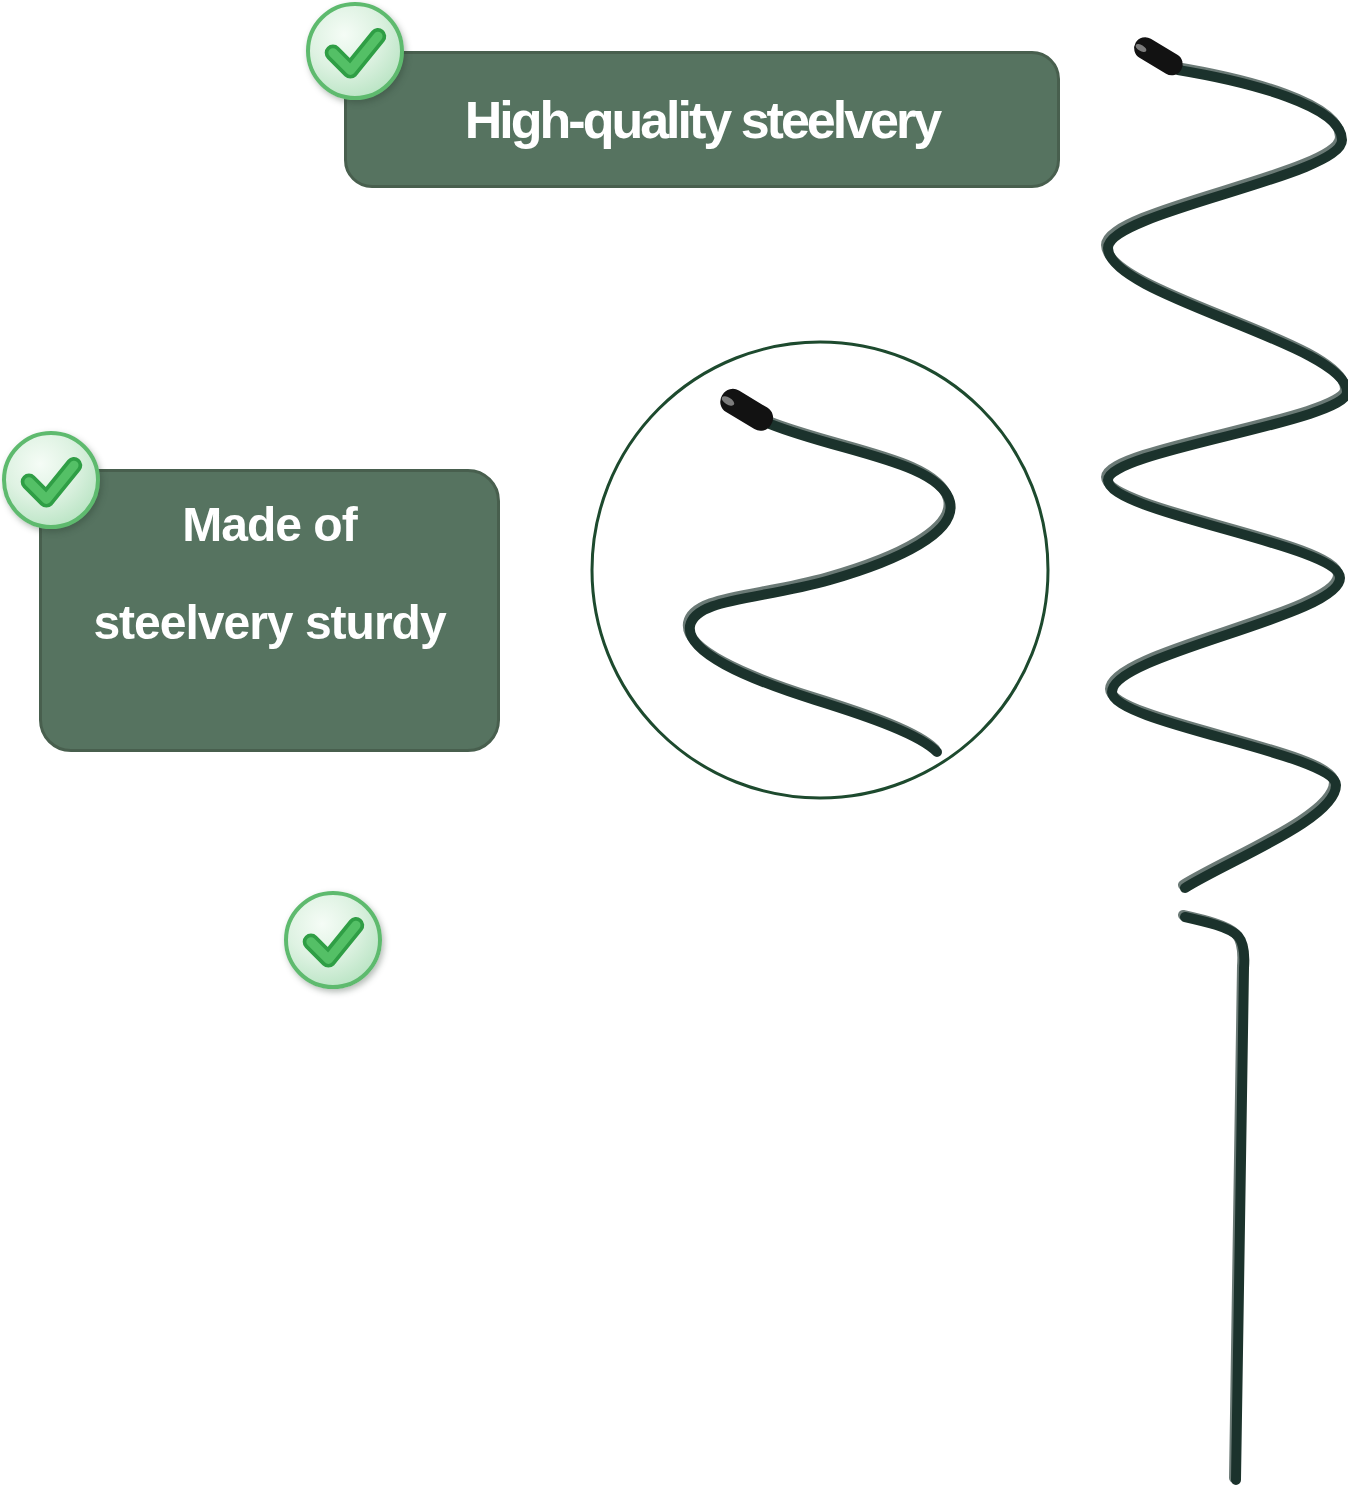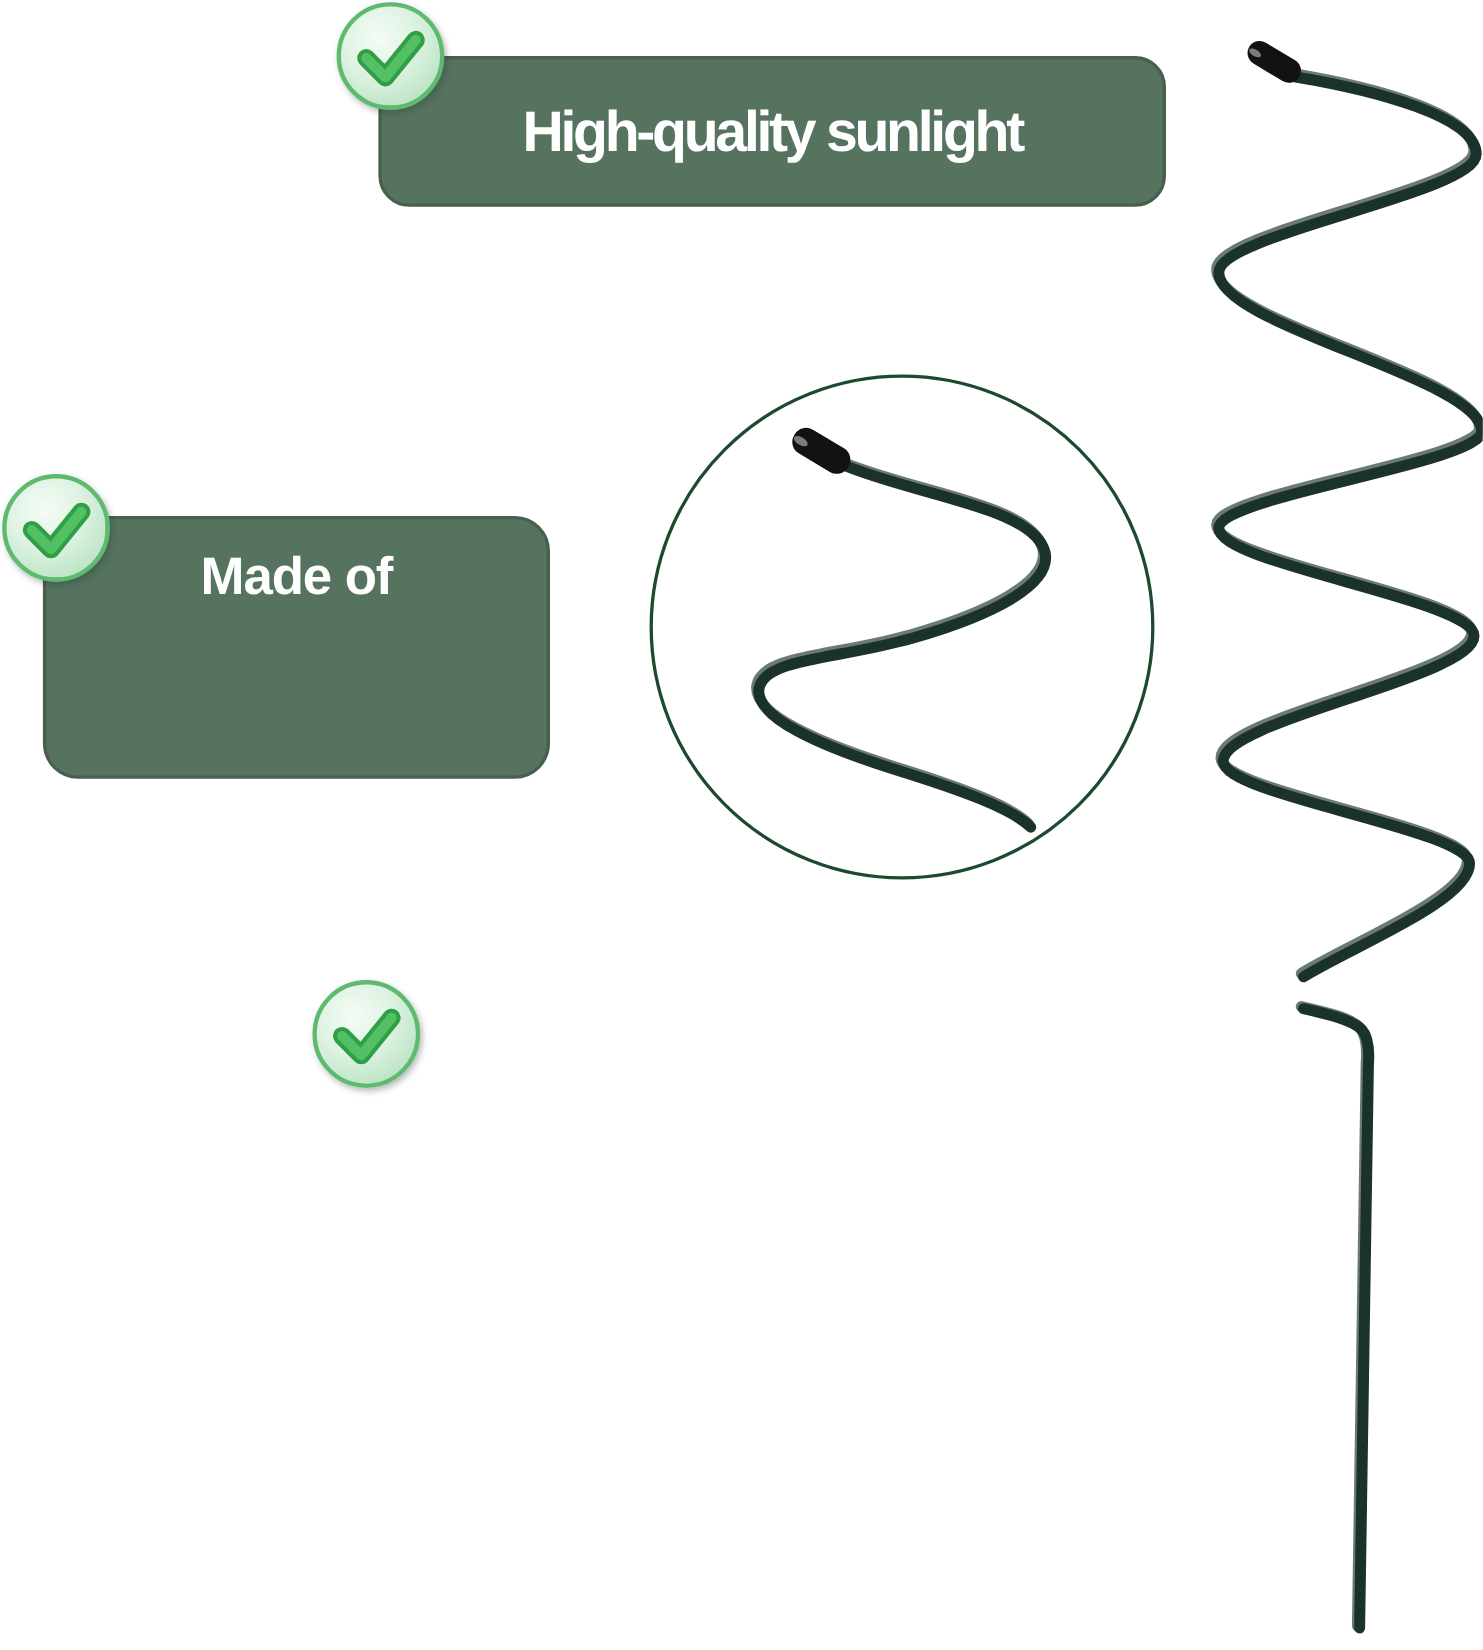--- a/index.html
+++ b/index.html
@@ -29,21 +29,21 @@
     align-items:center;
   }
   .banner .bline{white-space:pre;}
   .banner-top{
     left:344px;top:51px;width:716px;height:137px;
     border-radius:28px;
     justify-content:center;
     font-size:52px;letter-spacing:-3px;
   }
   .banner-mid{
-    left:39px;top:469px;width:461px;height:239px;
+    left:39px;top:469px;width:461px;height:283px;
     border-radius:32px;
     justify-content:flex-start;
     padding-top:4px;
     font-size:48px;letter-spacing:-1px;
     line-height:98px;
   }
   .banner-bottom{
     left:318px;top:938px;width:627px;height:405px;
     border-radius:34px;
     align-items:flex-start;
@@ -105,25 +105,26 @@
         C 873 718, 920 735, 937 752"></path>
       <use href="#coil2" class="wire-hl" transform="translate(-2,-3)"></use>
       <g>
         <rect class="cap" x="718" y="397" width="57" height="25" rx="12" transform="rotate(31 746 410)"></rect>
         <ellipse class="cap-shine" cx="728" cy="401" rx="7" ry="3.5" transform="rotate(31 728 401)"></ellipse>
       </g>
     </g>
   </svg>
 
   <div class="banner banner-top">
-    <div class="bline">High-quality sunlight</div>
+    <div class="bline">High-quality steelvery</div>
   </div>
 
   <div class="banner banner-mid">
     <div class="bline">Made of</div>
+    <div class="bline">steelvery sturdy</div>
   </div>
 
 
   <div class="check check-1">
     <svg viewBox="0 0 98 98">
       <path d="M25 51 L44 70 L74 33" fill="none" stroke="#2f9e45" stroke-width="18" stroke-linecap="round" stroke-linejoin="round"></path>
       <path d="M25 51 L44 70 L74 33" fill="none" stroke="#54c066" stroke-width="10" stroke-linecap="round" stroke-linejoin="round"></path>
     </svg>
   </div>
   <div class="check check-2">

